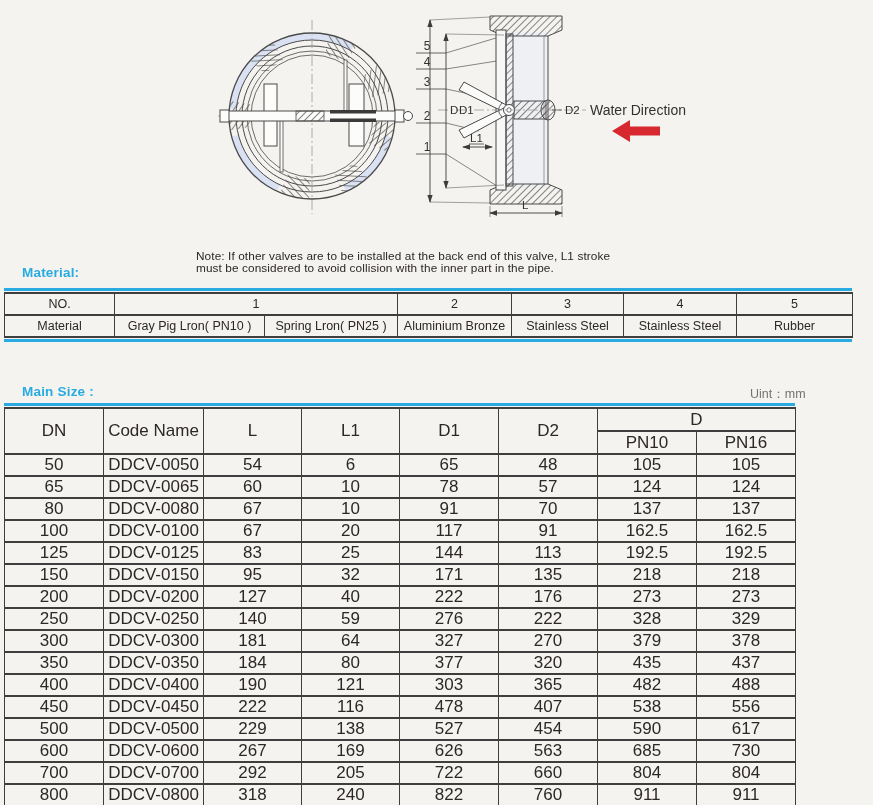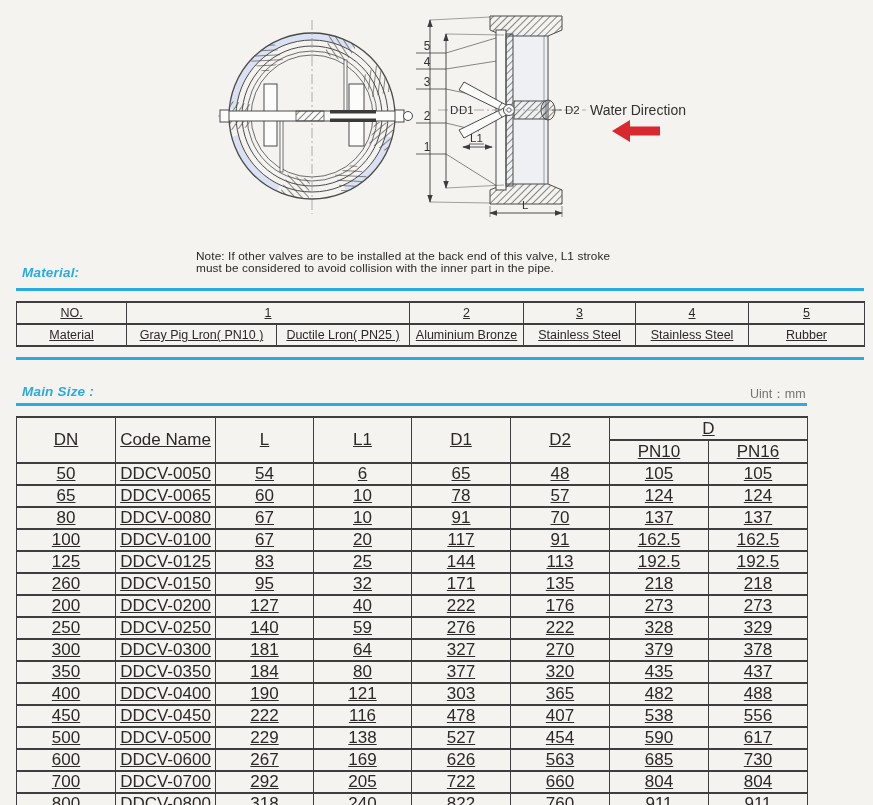--- a/index.html
+++ b/index.html
@@ -14,31 +14,30 @@
   .page{position:absolute;inset:0;}
   .drawing{position:absolute;left:0;top:0;}
 
   .note{
     position:absolute;left:196px;top:231px;width:500px;
     font-size:11.8px;line-height:11.6px;letter-spacing:.1px;color:#2b2827;margin-top:20px;
   }
 
   .section-title{
     position:absolute;color:#29abe2;font-weight:bold;
-    font-size:13.5px;letter-spacing:.2px;font-style:italic;
+    font-size:13.5px;letter-spacing:.2px;
   }
   .material-title{left:22px;top:265px;}
   .mainsize-title{left:22px;top:384px;}
   .unit-label{position:absolute;left:750px;top:386px;font-size:12.5px;color:#737373;}
 
   .tbl-wrap{
-    position:absolute;left:16px;background:transparent;
+    position:absolute;left:4px;background:transparent;
     border-top:3.5px solid #29abe2;border-bottom:3.5px solid #29abe2;
-    padding:10px 0;
-    text-decoration:underline;
+    padding:1px 0;
   }
   .material-wrap{top:288px;width:848px;}
   .size-wrap{top:403px;width:791px;}
 
   table{width:100%;border-collapse:collapse;table-layout:fixed;}
   .material-table{font-size:12.5px;}
   .size-table{font-size:17px;}
   td{
     border:1px solid #3e3e3e;
     border-top-width:2px;border-bottom-width:2px;
@@ -199,21 +198,21 @@
           <td>NO.</td>
           <td colspan="2">1</td>
           <td>2</td>
           <td>3</td>
           <td>4</td>
           <td>5</td>
         </tr>
         <tr>
           <td>Material</td>
           <td>Gray Pig Lron( PN10 )</td>
-          <td>Ductile Lron( PN25 )</td>
+          <td>Spring Lron( PN25 )</td>
           <td>Aluminium Bronze</td>
           <td>Stainless Steel</td>
           <td>Stainless Steel</td>
           <td>Rubber</td>
         </tr>
       </tbody>
     </table>
   </div>
 
   <div class="section-title mainsize-title">Main Size :</div>
@@ -291,21 +290,21 @@
             <td>125</td>
             <td>DDCV-0125</td>
             <td>83</td>
             <td>25</td>
             <td>144</td>
             <td>113</td>
             <td>192.5</td>
             <td>192.5</td>
           </tr>
           <tr>
-            <td>260</td>
+            <td>150</td>
             <td>DDCV-0150</td>
             <td>95</td>
             <td>32</td>
             <td>171</td>
             <td>135</td>
             <td>218</td>
             <td>218</td>
           </tr>
           <tr>
             <td>200</td>

